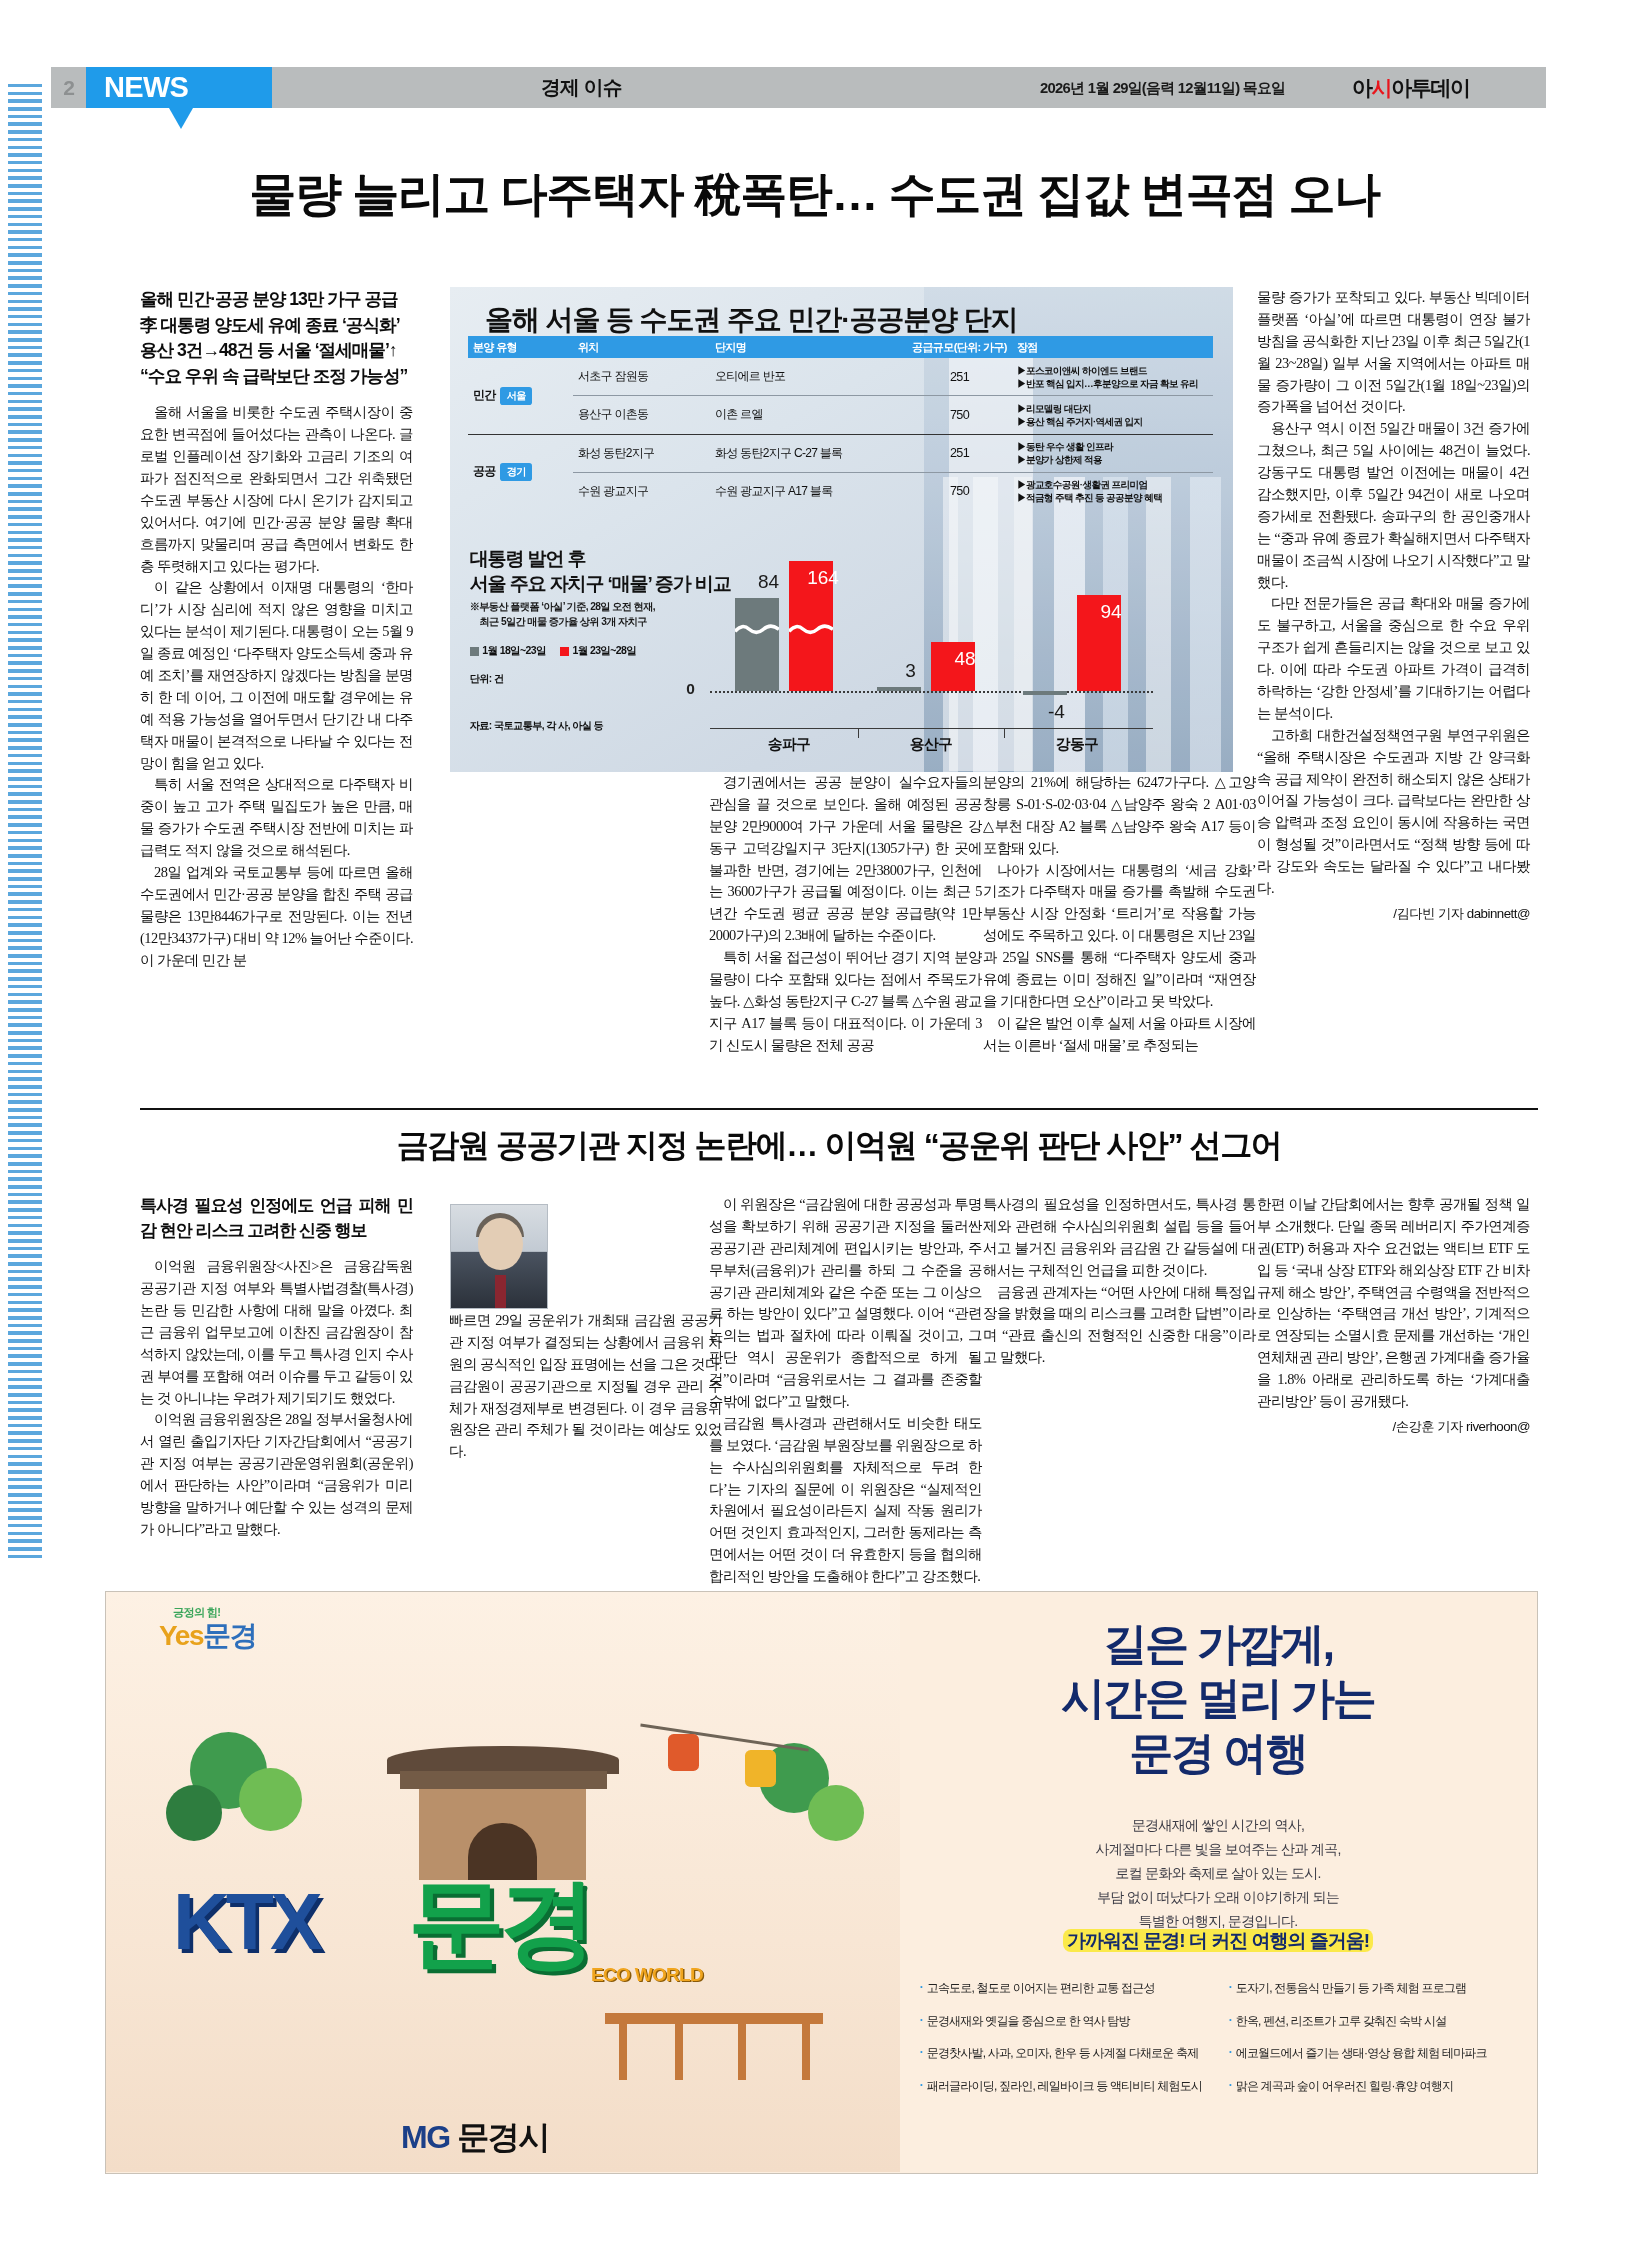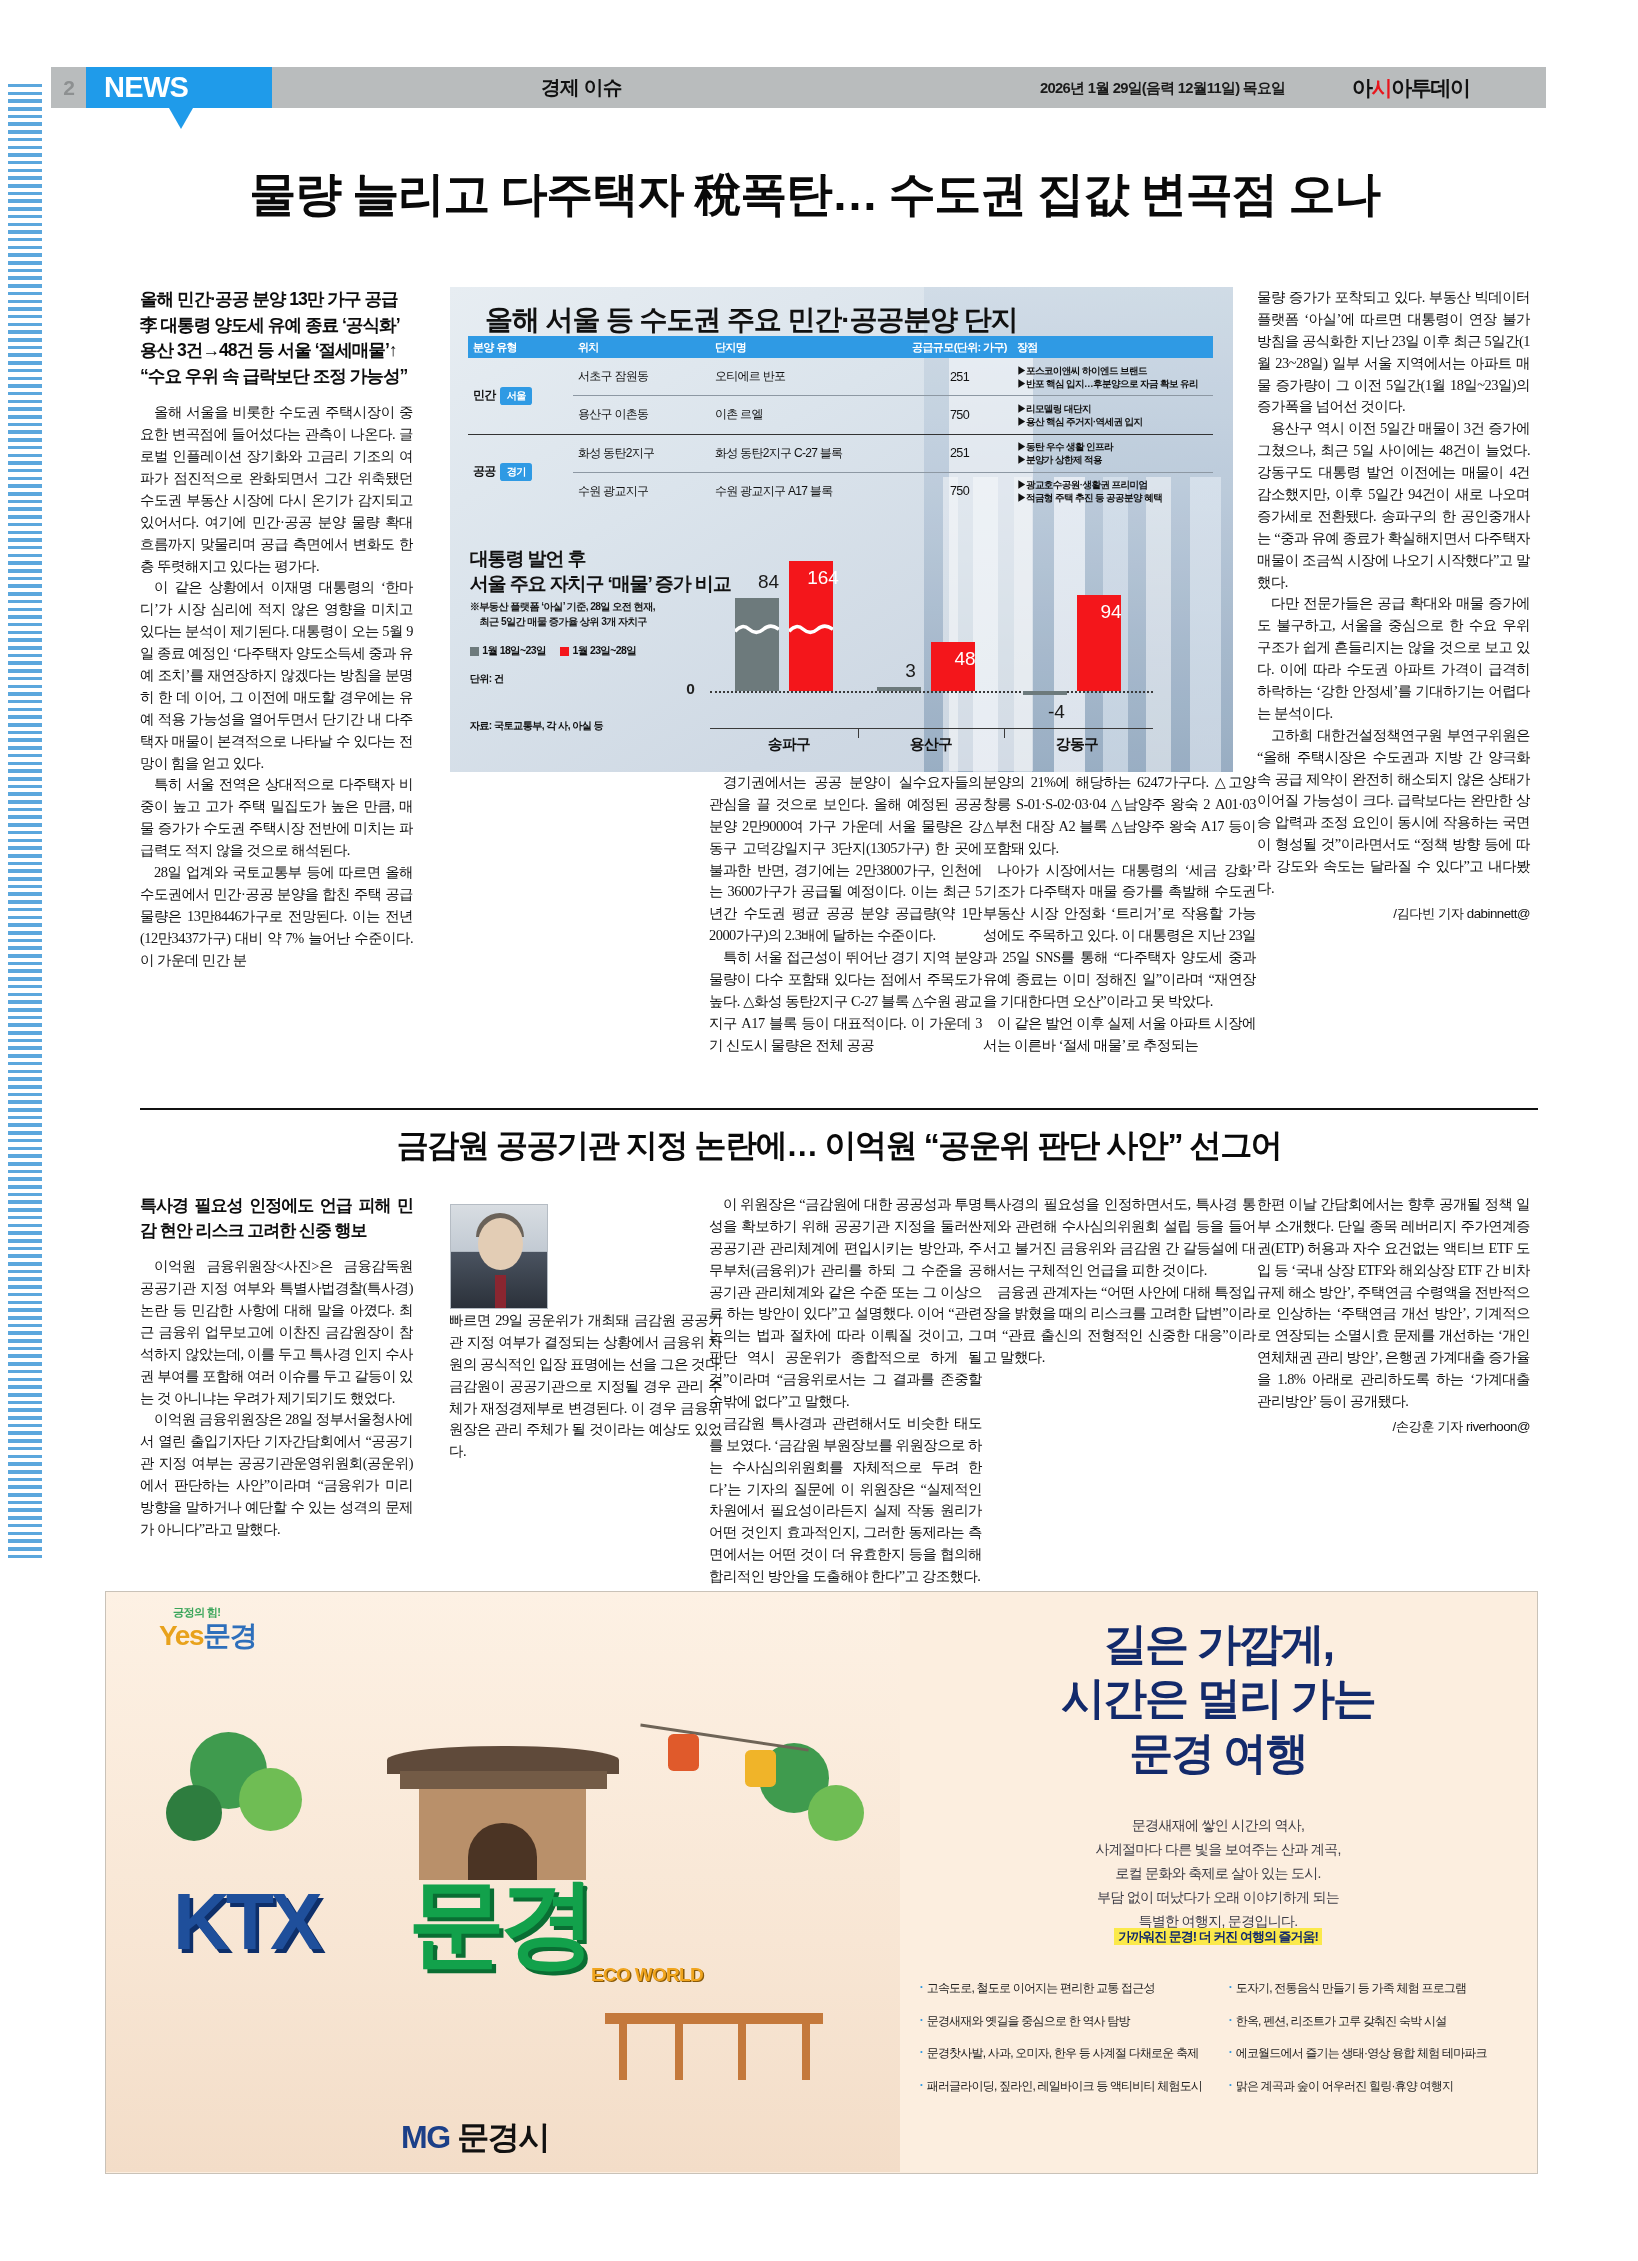--- a/index.html
+++ b/index.html
@@ -169,22 +169,22 @@
     font-weight:bold;font-size:32px;color:#111;letter-spacing:-1.4px;margin-top:20px;}
   .mg-logo .blue{color:#1b3f88;}
 
   .ad-head{position:absolute;left:0;top:24.6px;width:636px;text-align:center;
     font-family:"Liberation Sans",sans-serif;font-weight:bold;font-size:44px;
     line-height:1.24;letter-spacing:-2.1px;color:#132a6b;}
   .ad-sub{position:absolute;left:0;top:221px;width:636px;text-align:center;
     font-family:"Liberation Sans",sans-serif;font-size:14px;line-height:1.72;
     letter-spacing:-0.7px;color:#3b3b45;}
   .ad-slogan{position:absolute;left:0;top:336px;width:636px;text-align:center;}
-  .ad-slogan span{font-family:"Liberation Sans",sans-serif;font-weight:bold;font-size:13px;
-    letter-spacing:-1px;color:#132a6b;background:#fbe94a;padding:1.4px 4.2px;}
+  .ad-slogan span{font-family:"Liberation Sans",sans-serif;font-weight:bold;font-size:19px;
+    letter-spacing:-1px;color:#132a6b;background:#fbe94a;padding:1.4px 4.2px;border-radius:8px;}
   .ad-cols{position:absolute;left:19.7px;top:388px;width:597px;display:flex;gap:21px;}
   .ad-cols ul{list-style:none;width:288px;}
   .ad-cols li{font-family:"Liberation Sans",sans-serif;font-size:12px;letter-spacing:-0.8px;
     color:#222;margin-bottom:15.5px;padding-left:7px;position:relative;white-space:nowrap;}
   .ad-cols li::before{content:"·";position:absolute;left:0;color:#2f9ae4;font-weight:bold;}
 </style>
 </head>
 <body>
 
 <div class="page">
@@ -211,21 +211,21 @@
   <div class="a1">
 
     <div class="col" style="left:0;top:0;height:801px;">
       <div class="kicker" style="white-space:pre-line;">올해 민간·공공 분양 13만 가구 공급
 李 대통령 양도세 유예 종료 ‘공식화’
 용산 3건→48건 등 서울 ‘절세매물’↑
 “수요 우위 속 급락보단 조정 가능성”</div>
       <p>올해 서울을 비롯한 수도권 주택시장이 중요한 변곡점에 들어섰다는 관측이 나온다. 글로벌 인플레이션 장기화와 고금리 기조의 여파가 점진적으로 완화되면서 그간 위축됐던 수도권 부동산 시장에 다시 온기가 감지되고 있어서다. 여기에 민간·공공 분양 물량 확대 흐름까지 맞물리며 공급 측면에서 변화도 한층 뚜렷해지고 있다는 평가다.</p>
       <p>이 같은 상황에서 이재명 대통령의 ‘한마디’가 시장 심리에 적지 않은 영향을 미치고 있다는 분석이 제기된다. 대통령이 오는 5월 9일 종료 예정인 ‘다주택자 양도소득세 중과 유예 조치’를 재연장하지 않겠다는 방침을 분명히 한 데 이어, 그 이전에 매도할 경우에는 유예 적용 가능성을 열어두면서 단기간 내 다주택자 매물이 본격적으로 나타날 수 있다는 전망이 힘을 얻고 있다.</p>
       <p>특히 서울 전역은 상대적으로 다주택자 비중이 높고 고가 주택 밀집도가 높은 만큼, 매물 증가가 수도권 주택시장 전반에 미치는 파급력도 적지 않을 것으로 해석된다.</p>
-      <p>28일 업계와 국토교통부 등에 따르면 올해 수도권에서 민간·공공 분양을 합친 주택 공급 물량은 13만8446가구로 전망된다. 이는 전년(12만3437가구) 대비 약 7% 늘어난 수준이다. 이 가운데 민간 분</p>
+      <p>28일 업계와 국토교통부 등에 따르면 올해 수도권에서 민간·공공 분양을 합친 주택 공급 물량은 13만8446가구로 전망된다. 이는 전년(12만3437가구) 대비 약 12% 늘어난 수준이다. 이 가운데 민간 분</p>
     </div>
 
     <div class="col" style="left:309px;top:485px;">
     </div>
 
     <div class="col" style="left:569px;top:485px;">
       <p>경기권에서는 공공 분양이 실수요자들의 관심을 끌 것으로 보인다. 올해 예정된 공공 분양 2만9000여 가구 가운데 서울 물량은 강동구 고덕강일지구 3단지(1305가구) 한 곳에 불과한 반면, 경기에는 2만3800가구, 인천에는 3600가구가 공급될 예정이다. 이는 최근 5년간 수도권 평균 공공 분양 공급량(약 1만2000가구)의 2.3배에 달하는 수준이다.</p>
       <p>특히 서울 접근성이 뛰어난 경기 지역 분양 물량이 다수 포함돼 있다는 점에서 주목도가 높다. △화성 동탄2지구 C-27 블록 △수원 광교지구 A17 블록 등이 대표적이다. 이 가운데 3기 신도시 물량은 전체 공공</p>
     </div>
 

